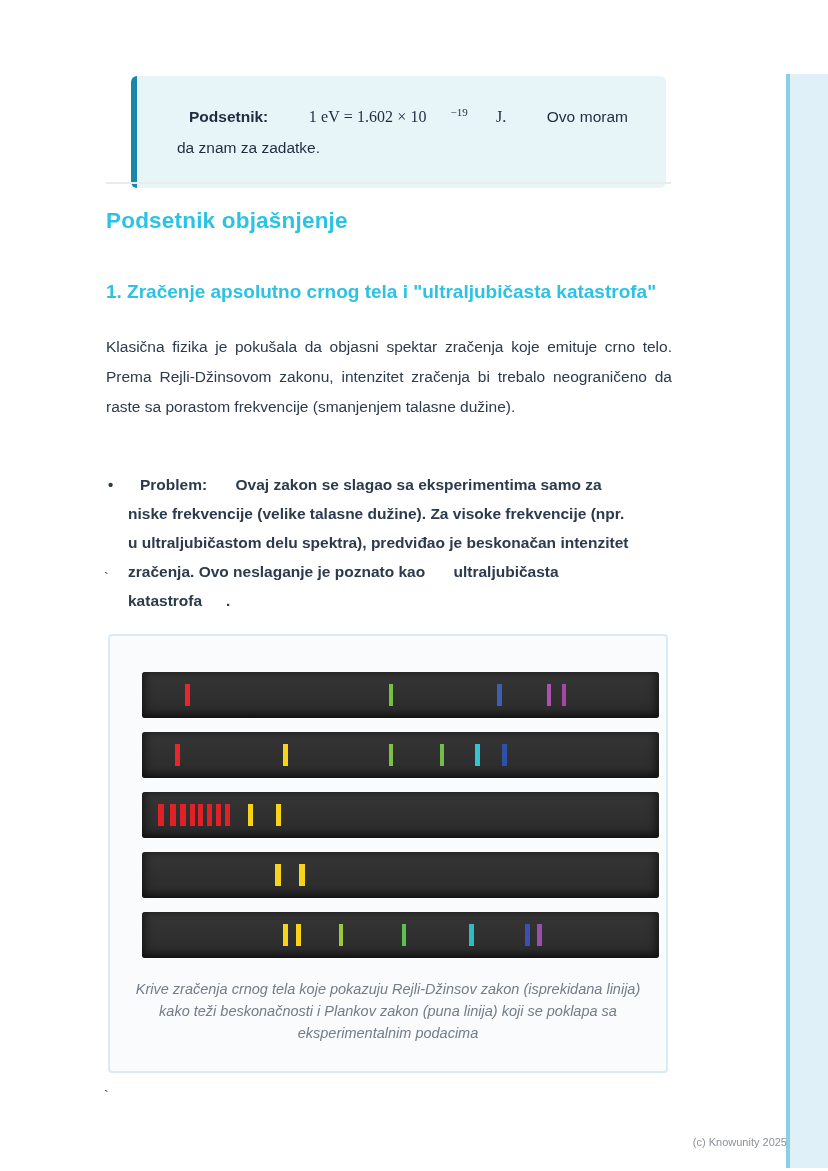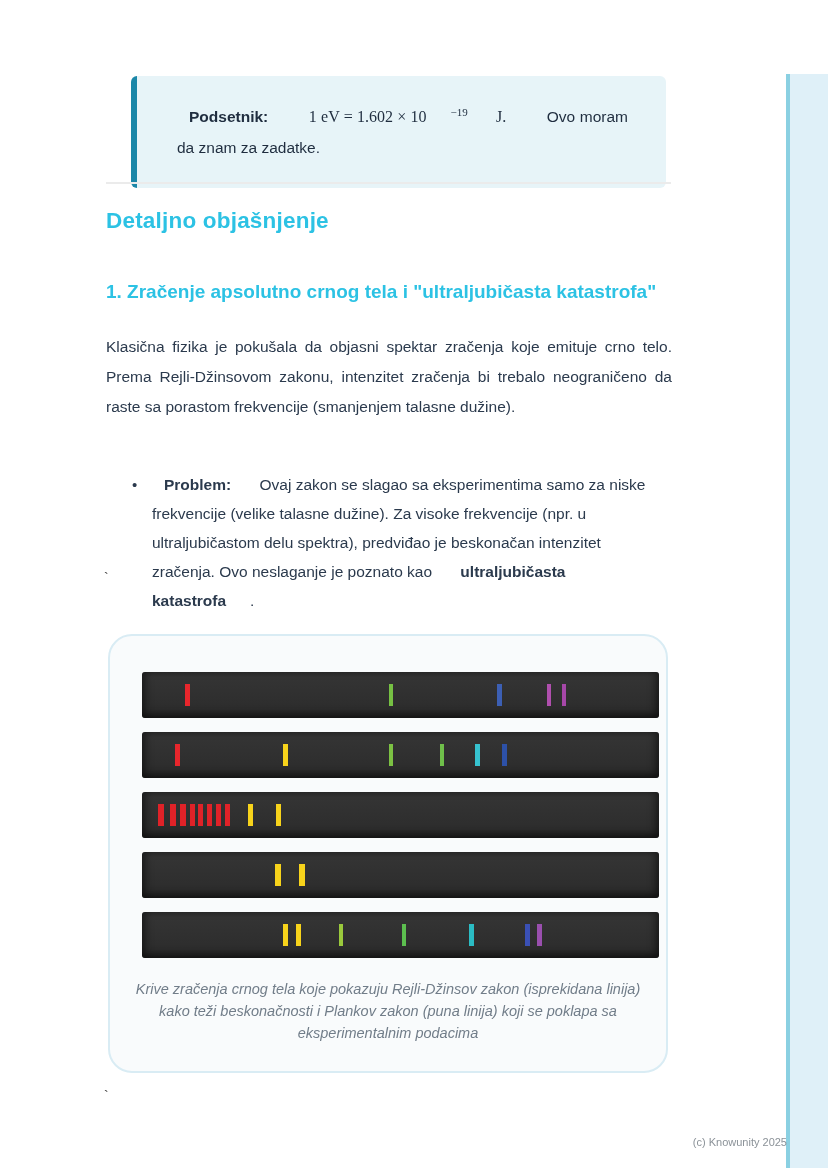--- a/index.html
+++ b/index.html
@@ -76,23 +76,24 @@
   p.body-text{
     position:absolute;
     left:70px; top:296px;
     width:566px;
     font-size:15.5px;
     line-height:30px;
     text-align:justify;
   }
   .bullet-list{
     position:absolute;
-    left:78px; top:422px;
+    left:54px; top:422px;
     width:556px;
     list-style:none;
+    font-weight:bold;
   }
   .bullet-list li{
     position:relative;
     padding-left:26px;
     font-size:15.5px;
     line-height:29px;
   }
   .bullet-list li::before{
     content:"•";
     position:absolute;
@@ -106,21 +107,21 @@
     color:#3a3a3a;
   }
   .stray.one{top:534px;}
   .stray.two{top:1052px;}
   .spectra-card{
     position:absolute;
     left:72px; top:598px;
     width:560px;
     background:#f9fbfc;
     border:2px solid #d9ecf4;
-    border-radius:24px;
+    border-radius:4px;
     padding:24px 0 27px 0;
   }
   .spectra{
     width:517px;
     margin:0 auto;
   }
   .spec-bar{
     position:relative;
     width:517px; height:46px;
     margin-bottom:14px;
@@ -161,21 +162,21 @@
 <div class="right-rail"></div>
 
 <div class="callout">
   <p class="callout-text"><b>Podsetnik:</b>
     <span class="math"><span>1 eV = 1.602 × 10</span><sup>−19</sup> <span>J.</span></span>
     <span>Ovo moram da znam za zadatke.</span></p>
 </div>
 
 <hr class="divider">
 
-<h1 class="section-title">Detaljno objašnjenje</h1>
+<h1 class="section-title">Podsetnik objašnjenje</h1>
 
 <h2 class="subsection-title">1. Zračenje apsolutno crnog tela i "ultraljubičasta katastrofa"</h2>
 
 <p class="body-text">Klasična fizika je pokušala da objasni spektar zračenja koje emituje crno telo. Prema Rejli-Džinsovom zakonu, intenzitet zračenja bi trebalo neograničeno da raste sa porastom frekvencije (smanjenjem talasne dužine).</p>
 
 <ul class="bullet-list">
   <li><b>Problem:</b><span> Ovaj zakon se slagao sa eksperimentima samo za niske frekvencije (velike talasne dužine). Za visoke frekvencije (npr. u ultraljubičastom delu spektra), predviđao je beskonačan intenzitet zračenja. Ovo neslaganje je poznato kao </span><b>ultraljubičasta katastrofa</b><span>.</span></li>
 </ul>
 
 <div class="stray one">`</div>

